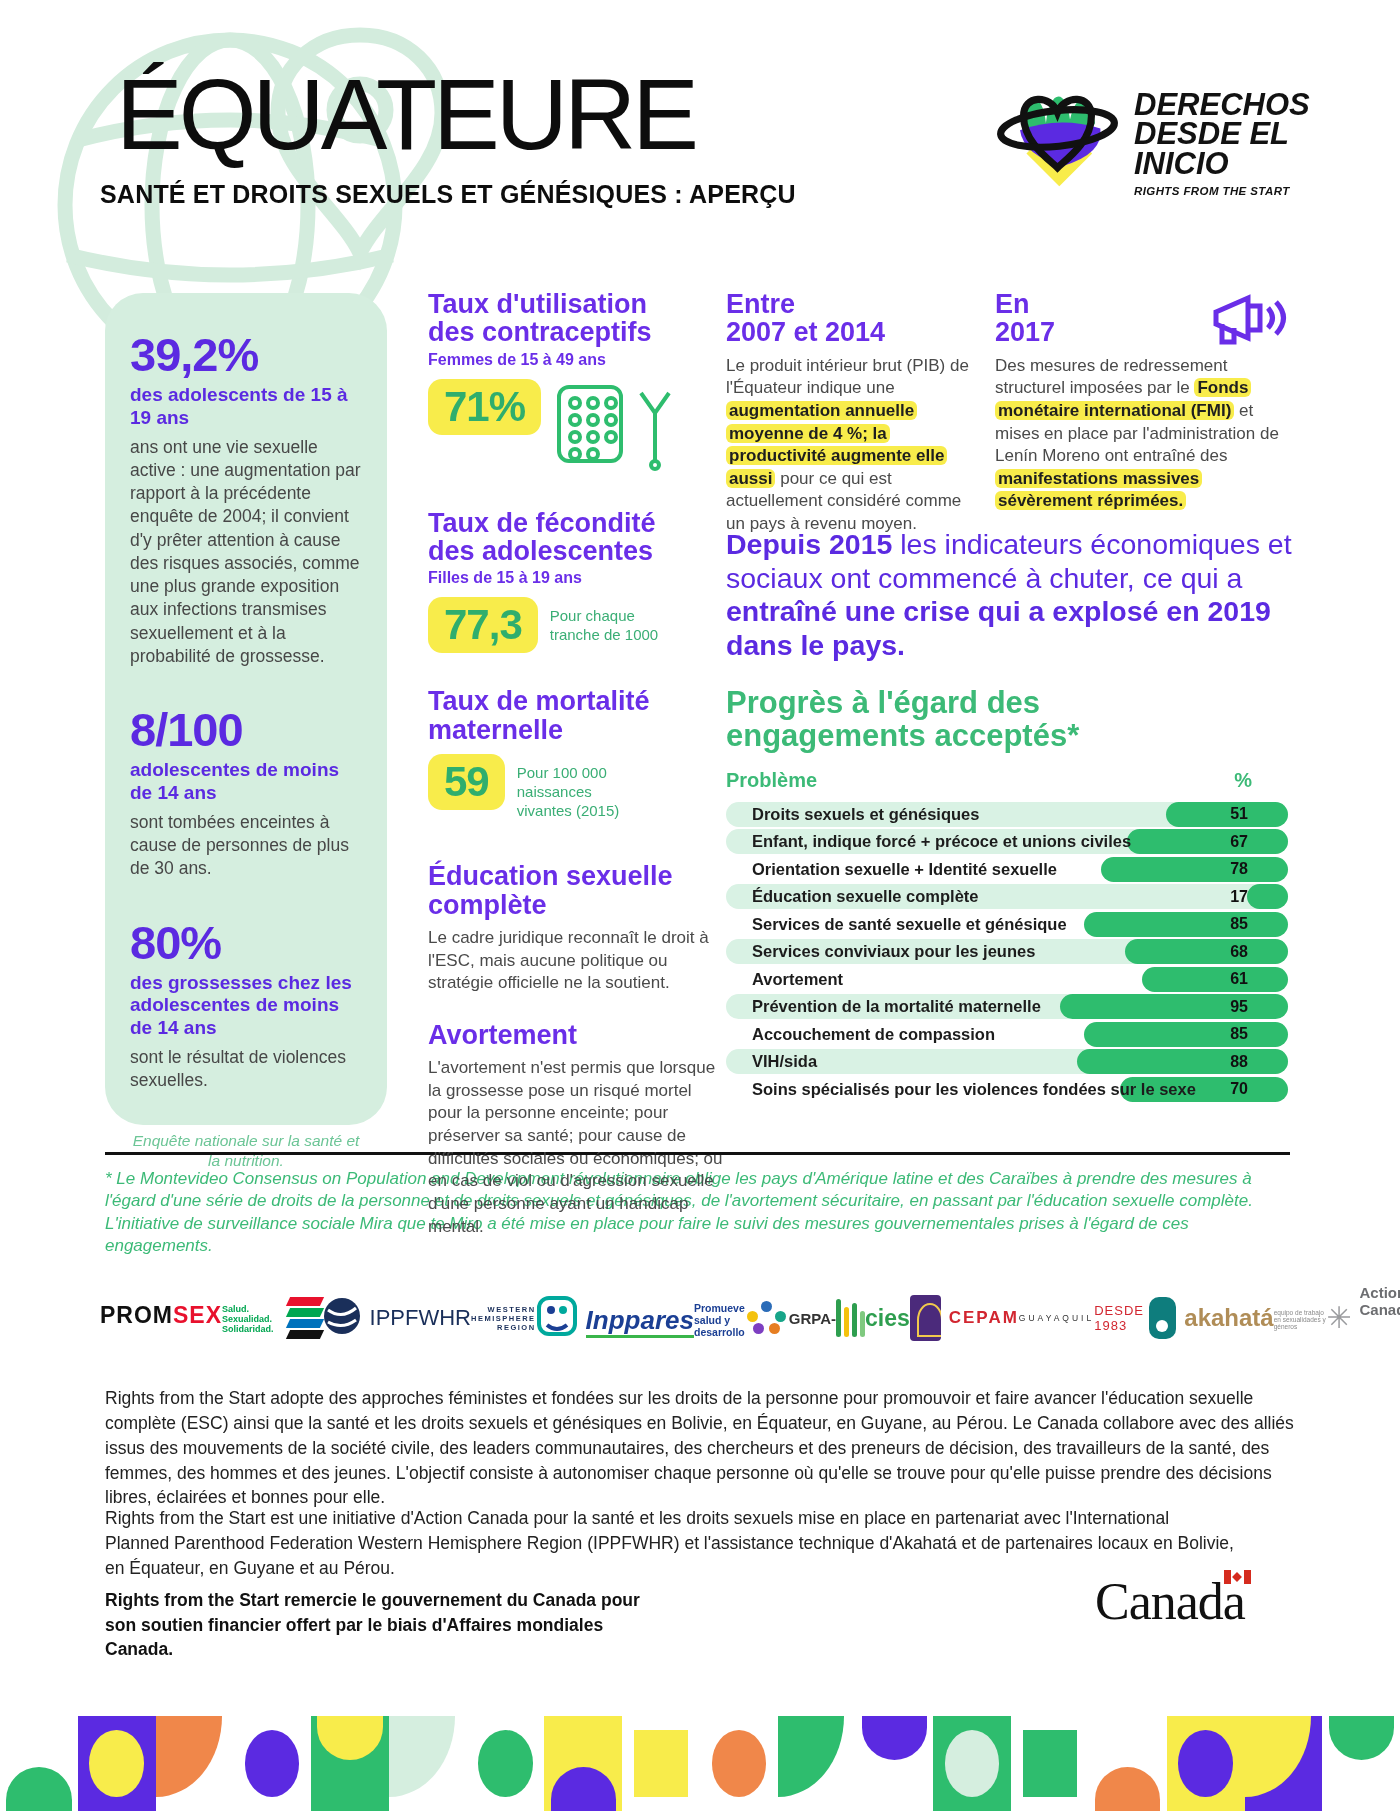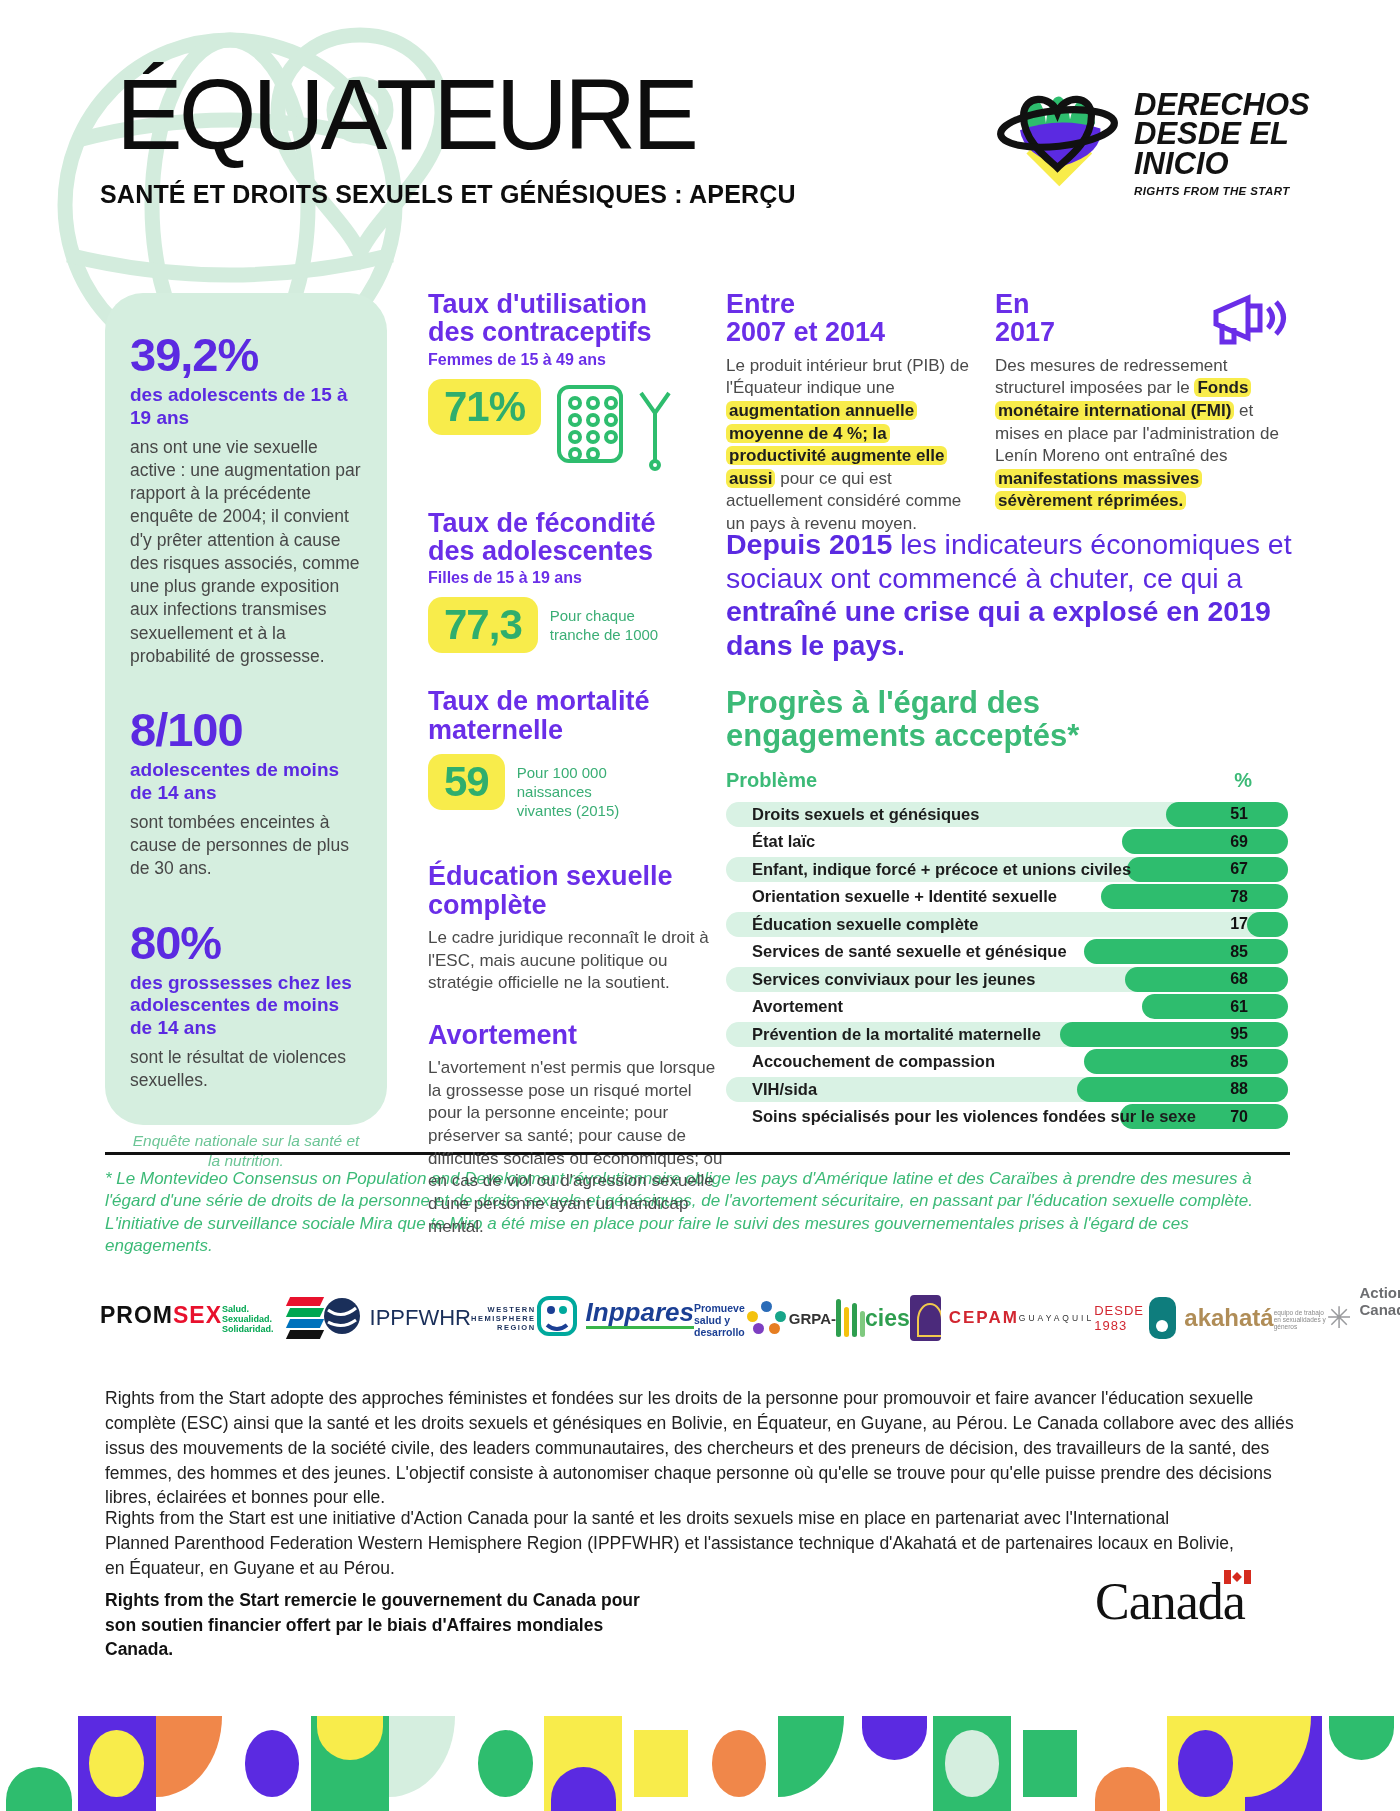--- a/index.html
+++ b/index.html
@@ -282,25 +282,20 @@
     <div class="ptable-head">
       <span class="pcol">Problème</span>
       <span class="pcol pcol-pct">%</span>
     </div>
     <div>
         <div class="prow alt">
           <div class="pbar" style="width: 122px;"></div>
           <span class="plab">Droits sexuels et génésiques</span>
           <span class="pval">51</span>
         </div>
-        <div class="prow">
-          <div class="pbar" style="width: 166px;"></div>
-          <span class="plab">État laïc</span>
-          <span class="pval">69</span>
-        </div>
         <div class="prow alt">
           <div class="pbar" style="width: 161px;"></div>
           <span class="plab">Enfant, indique forcé + précoce et unions civiles</span>
           <span class="pval">67</span>
         </div>
         <div class="prow">
           <div class="pbar" style="width: 187px;"></div>
           <span class="plab">Orientation sexuelle + Identité sexuelle</span>
           <span class="pval">78</span>
         </div>
@@ -379,21 +374,21 @@
 
     <div class="logo-item">
       <span>
         <svg width="42" height="42" viewBox="0 0 42 42" fill="none">
             <rect x="3" y="3" width="36" height="36" rx="10" stroke="#00a99d" stroke-width="4"></rect>
             <circle cx="15" cy="15" r="4" fill="#1b3f94"></circle>
             <circle cx="27" cy="15" r="4" fill="#00a99d"></circle>
             <path d="M11 30 q10 8 20 0" stroke="#1b3f94" stroke-width="4"></path>
           </svg>
       </span>
-      <div class="logo-stack" style="align-items:flex-start;">
+      <div class="logo-stack" style="align-items:flex-end;">
         <span class="inp-name">Inppares</span>
         <span class="inp-tag">Promueve salud y desarrollo</span>
       </div>
     </div>
 
     <div class="logo-stack">
       <span class="grpa-dots">
         <i style="left:16px;top:0;background:#2b6cb8;"></i>
         <i style="left:2px;top:10px;background:#f4c20d;"></i>
         <i style="left:30px;top:10px;background:#17a589;"></i>

